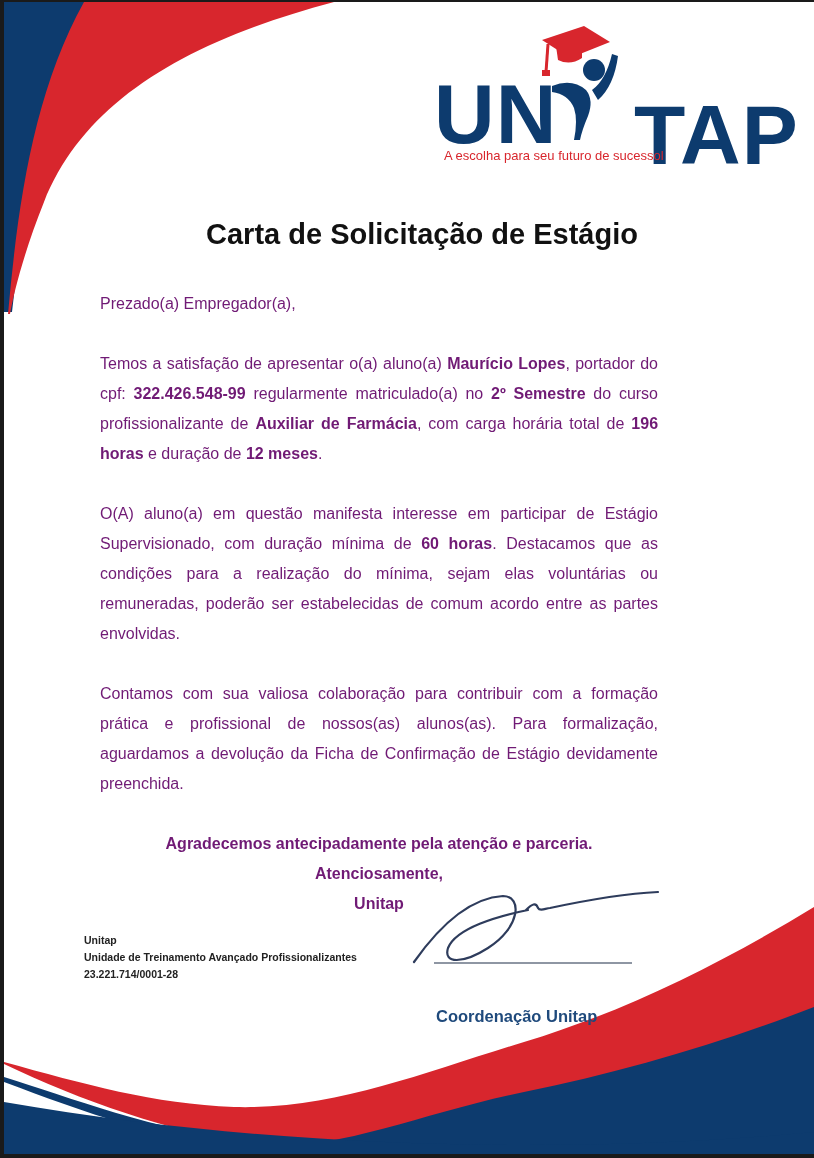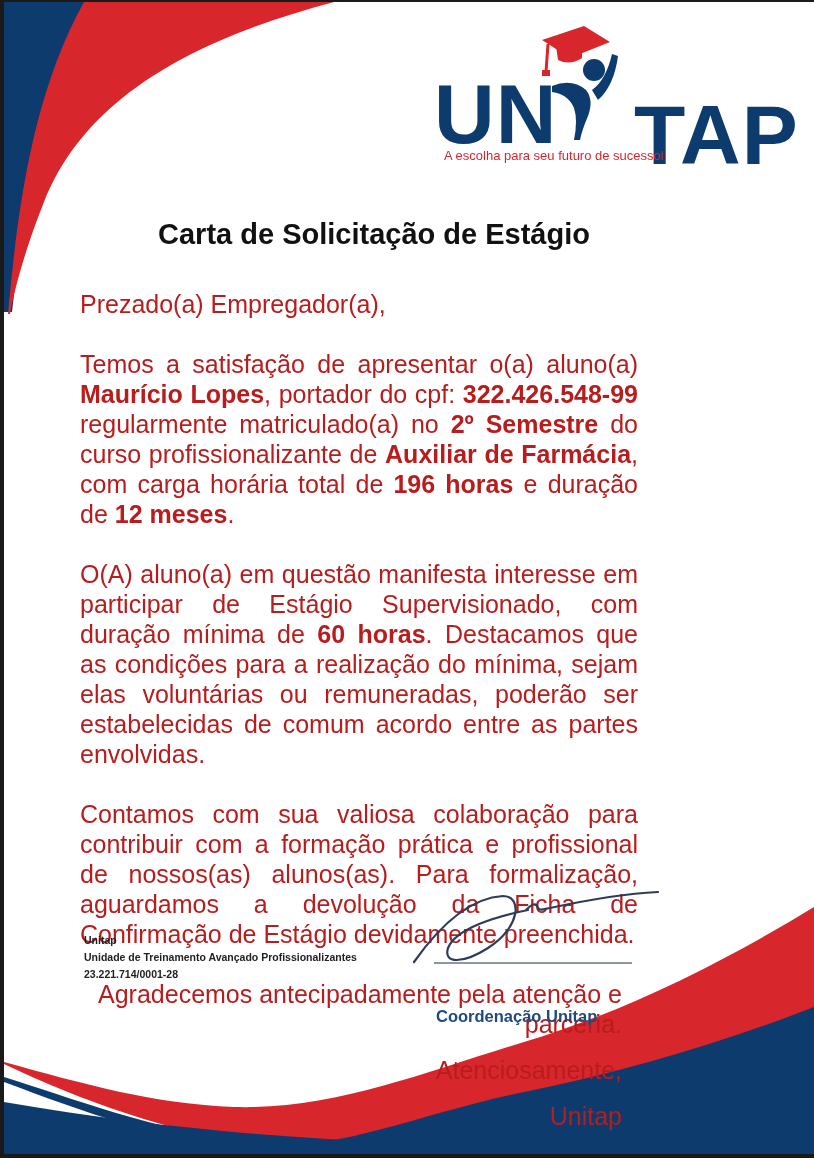--- a/index.html
+++ b/index.html
@@ -21,28 +21,28 @@
   }
   .logo-un { left: 0px; }
   .logo-tap { left: 200px; margin-top: 21px; }
   .logo-figure { position: absolute; left: 88px; top: 0px; width: 110px; height: 120px; }
   .tagline {
     position: absolute; left: 10px; top: 128px; font-size: 13px; color: #d8262d;
     white-space: nowrap;
   }
   .title {
     position: absolute; left: 0; width: 740px; top: 216px; text-align: center;
-    font-size: 29px; font-weight: bold; color: #111;
+    font-size: 29px; font-weight: bold; color: #111; padding-left: 48px;
   }
   .body {
-    position: absolute; left: 76px; top: 287px; width: 558px;
-    font-size: 25px; color: #b91c1c; line-height: 30px;
+    position: absolute; left: 96px; top: 287px; width: 558px;
+    font-size: 16px; color: #701a75; line-height: 30px;
   }
   .body p { margin: 0 0 30px 0; text-align: justify; }
-  .body p.tight { margin: 16px; text-align: right; }
+  .body p.tight { margin: 0; text-align: center; font-weight: bold; }
   .body b { font-weight: bold; margin-top: 28px; }
   .footer-left {
     position: absolute; left: 80px; top: 930px; font-size: 10.5px; font-weight: bold;
     color: #222; line-height: 17px;
   }
   .signature { position: absolute; left: 404px; top: 876px; width: 260px; height: 90px; }
   .sig-line { position: absolute; left: 430px; top: 960px; width: 198px; height: 2px; background: #8e96a3; }
   .coord {
     position: absolute; left: 432px; top: 966px; font-size: 16.5px; font-weight: bold; color: #1f4a7c; margin-top: 39px;
   }

